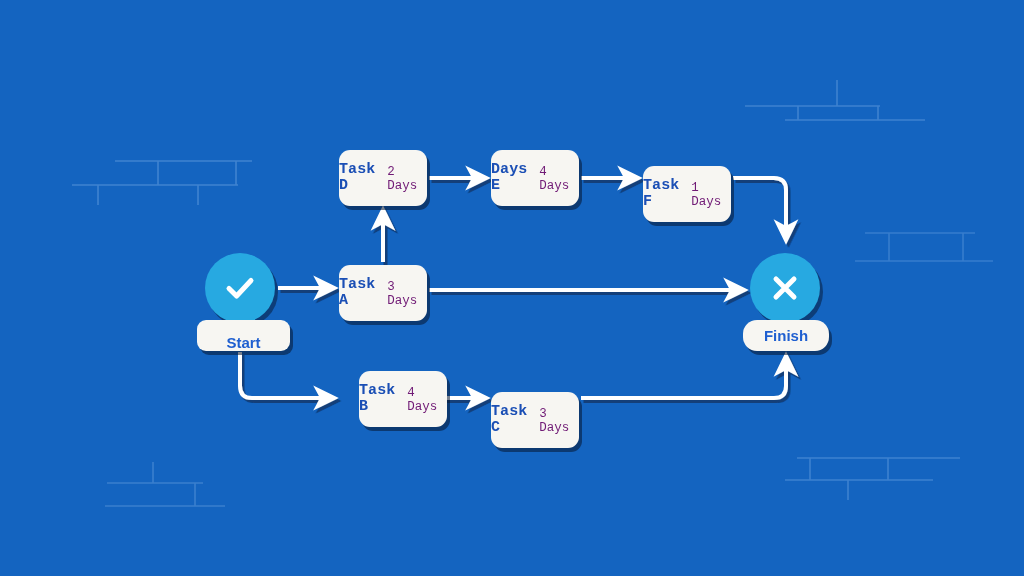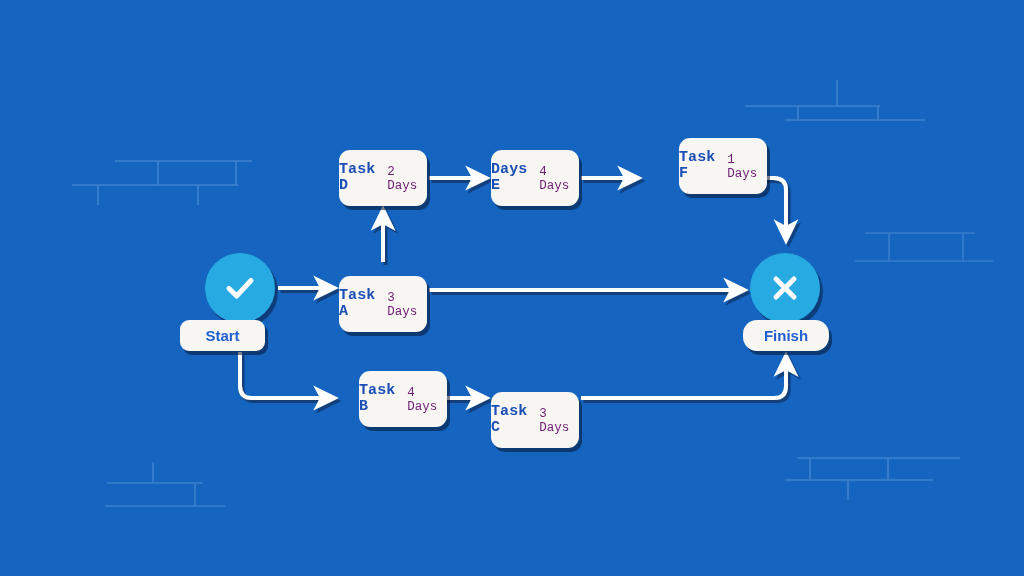--- a/index.html
+++ b/index.html
@@ -176,34 +176,34 @@
 
       <path d="M581,398 L774,398 Q786,398 786,386 L786,360" marker-end="url(#ah)"></path>
     </g>
   </svg>
 
   <div class="node" style="left:205px; top:253px;">
     <svg width="40" height="40" viewBox="0 0 40 40">
       <path d="M9,20.5 L16.6,28 L31,12.5" fill="none" stroke="#ffffff" stroke-width="5" stroke-linecap="round" stroke-linejoin="round"></path>
     </svg>
   </div>
-  <div class="node-label" style="left:180px; top:320px; width:85px;">
+  <div class="node-label" style="left:197px; top:320px; width:93px;align-items:flex-end;">
     <span>Start</span>
   </div>
 
   <div class="node" style="left:750px; top:253px;">
     <svg width="40" height="40" viewBox="0 0 40 40">
       <path d="M11,11 L29,29 M29,11 L11,29" fill="none" stroke="#ffffff" stroke-width="5" stroke-linecap="round"></path>
     </svg>
   </div>
   <div class="node-label" style="left:743px; top:320px; width:86px;border-radius:14px;">
     <span>Finish</span>
   </div>
 
-  <div class="card" style="left:339px; top:276px;">
+  <div class="card" style="left:339px; top:265px;">
     <div class="title">Task A</div>
     <div class="days">3 Days</div>
   </div>
 
   <div class="card" style="left:359px; top:371px;">
     <div class="title">Task B</div>
     <div class="days">4 Days</div>
   </div>
 
   <div class="card" style="left:491px; top:392px;align-items:center;">
@@ -214,18 +214,18 @@
   <div class="card" style="left:339px; top:150px;">
     <div class="title">Task D</div>
     <div class="days">2 Days</div>
   </div>
 
   <div class="card" style="left:491px; top:150px;">
     <div class="title">Days E</div>
     <div class="days">4 Days</div>
   </div>
 
-  <div class="card" style="left:643px; top:138px;margin-left:36px;">
+  <div class="card" style="left:643px; top:166px;">
     <div class="title">Task F</div>
     <div class="days">1 Days</div>
   </div>
 
 </div>
 
 </body></html>

